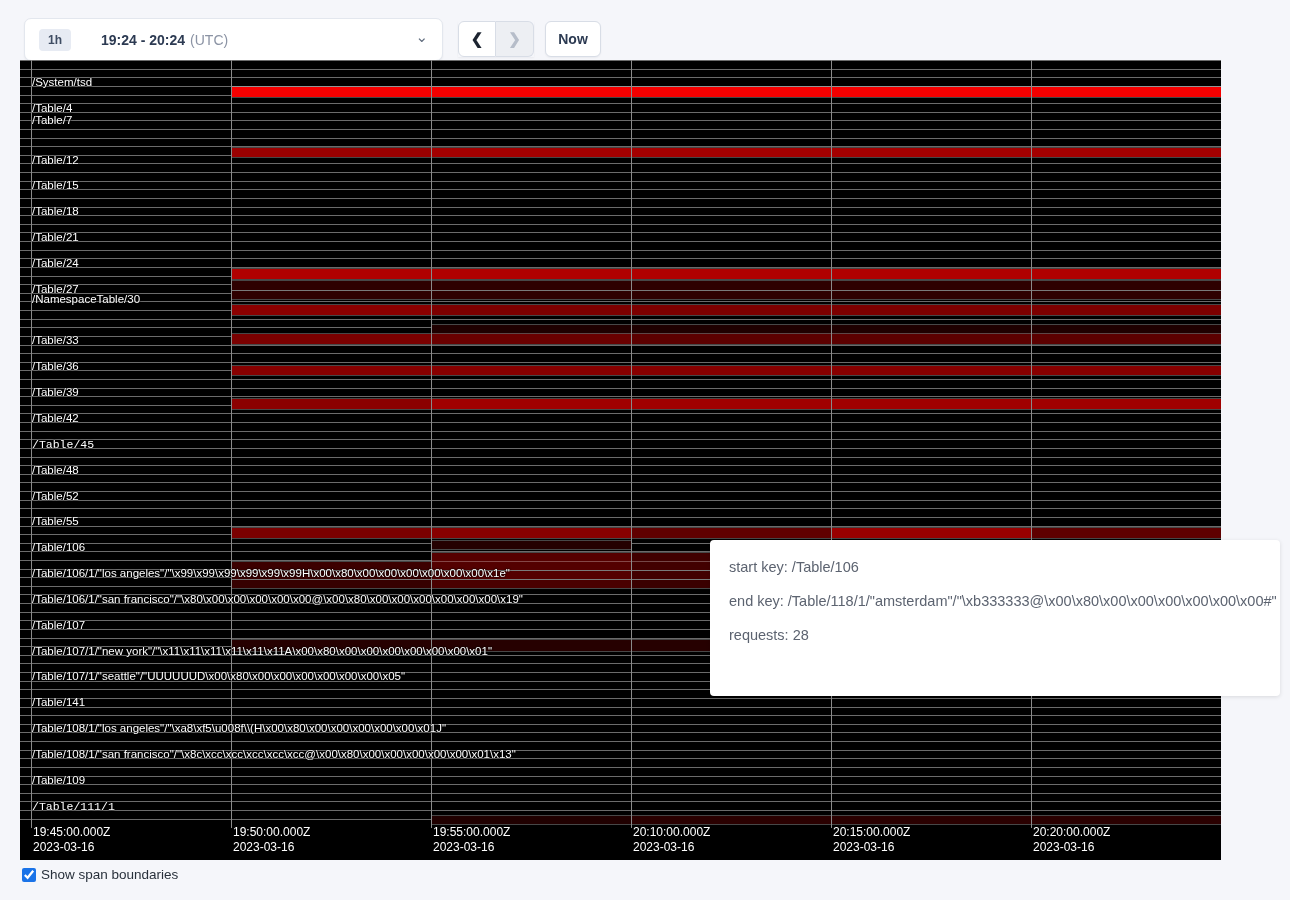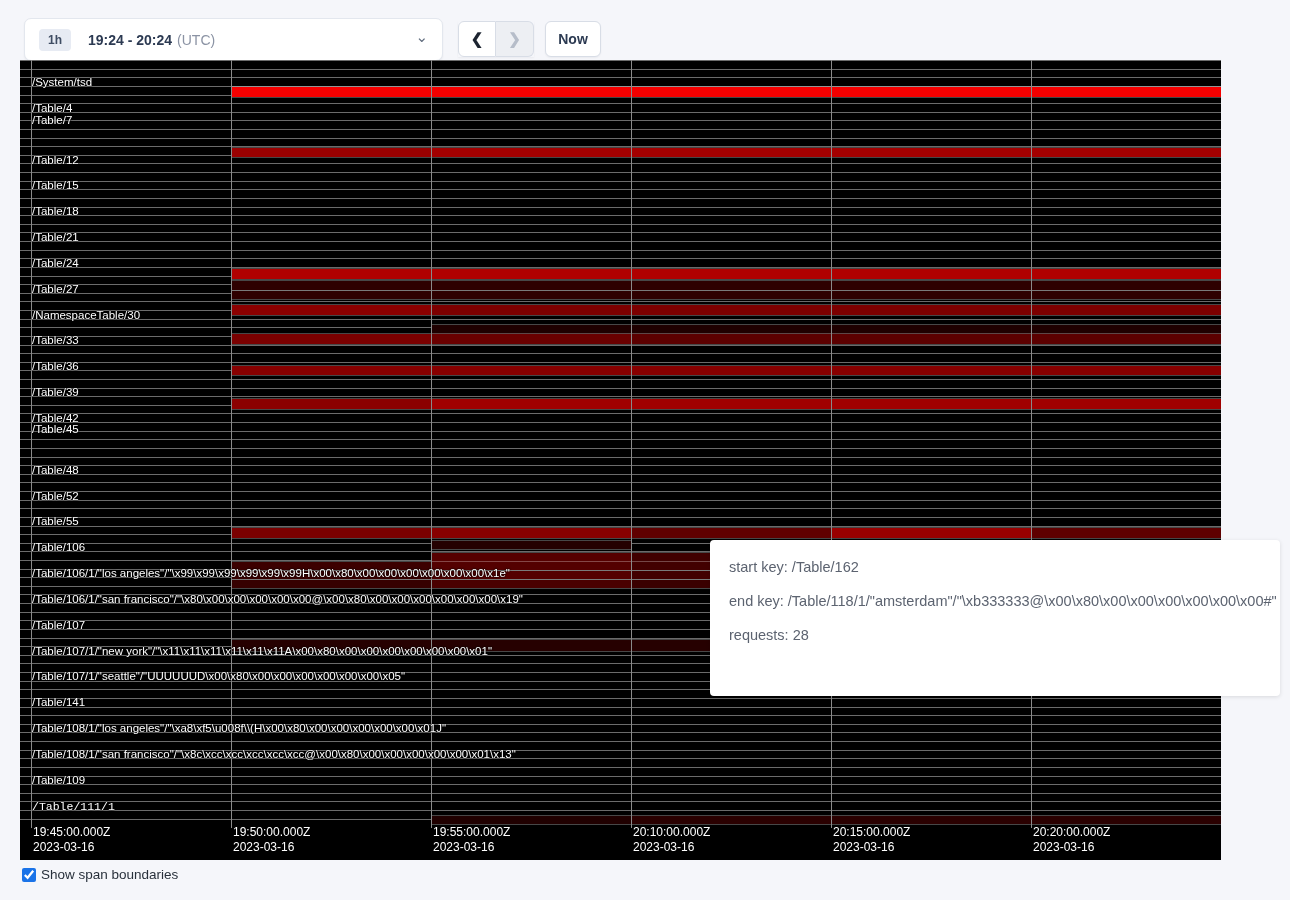--- a/index.html
+++ b/index.html
@@ -11,21 +11,21 @@
   
   .toolbar{position:absolute;left:0;top:0;width:100%;height:60px;}
   .time-selector{
     position:absolute;left:24px;top:18px;width:419px;height:43px;
     background:#fff;border:1px solid #e3e7ee;border-radius:7px;
     box-shadow:0 1px 2px rgba(16,24,40,.06);
     display:flex;align-items:center;box-sizing:border-box;padding:0 14px;cursor:pointer;
   }
   .duration-badge{
     background:#e7ebf3;color:#3f4d63;font-weight:700;font-size:12px;
-    border-radius:4px;padding:5px 9px;margin-right:17px;line-height:1;
+    border-radius:4px;padding:5px 9px;margin-right:30px;line-height:1;
   }
   .range-text{font-size:14px;color:#2c3a52;font-weight:700;white-space:pre;}
   .range-utc{font-size:14px;color:#8b93a4;font-weight:400;margin-left:5px;}
   .selector-chev{margin-left:auto;color:#5f6b7d;font-size:15px;line-height:10px;transform:translateY(-3px);}
   .nav-group{position:absolute;left:458px;top:21px;height:36px;display:flex;
     box-shadow:0 1px 2px rgba(16,24,40,.05);}
   .nav-btn{
     width:38px;height:36px;box-sizing:border-box;border:1px solid #d8dde6;background:#fff;
     font-size:15px;font-weight:700;color:#1c2430;display:flex;align-items:center;justify-content:center;
     cursor:pointer;padding:0;
@@ -215,26 +215,26 @@
     <div class="vline" style="left: 1011px;"></div>
     <div class="row-label" style="top: 16px;">/System/tsd</div>
     <div class="row-label" style="top: 42px;">/Table/4</div>
     <div class="row-label" style="top: 54px;">/Table/7</div>
     <div class="row-label" style="top: 94px;">/Table/12</div>
     <div class="row-label" style="top: 119px;">/Table/15</div>
     <div class="row-label" style="top: 145px;">/Table/18</div>
     <div class="row-label" style="top: 171px;">/Table/21</div>
     <div class="row-label" style="top: 197px;">/Table/24</div>
     <div class="row-label" style="top: 223px;">/Table/27</div>
-    <div class="row-label" style="top: 249px;">/NamespaceTable/30</div>
+    <div class="row-label" style="top: 233px;">/NamespaceTable/30</div>
     <div class="row-label" style="top: 274px;">/Table/33</div>
     <div class="row-label" style="top: 300px;">/Table/36</div>
     <div class="row-label" style="top: 326px;">/Table/39</div>
     <div class="row-label" style="top: 352px;">/Table/42</div>
-    <div class="row-label" style="top: 363px;">/Table/45</div>
+    <div class="row-label" style="top: 378px; font-family: Liberation Mono, monospace;">/Table/45</div>
     <div class="row-label" style="top: 404px;">/Table/48</div>
     <div class="row-label" style="top: 430px;">/Table/52</div>
     <div class="row-label" style="top: 455px;">/Table/55</div>
     <div class="row-label" style="top: 481px;">/Table/106</div>
     <div class="row-label" style="top: 507px;">/Table/106/1/"los angeles"/"\x99\x99\x99\x99\x99\x99H\x00\x80\x00\x00\x00\x00\x00\x00\x1e"</div>
     <div class="row-label" style="top: 533px;">/Table/106/1/"san francisco"/"\x80\x00\x00\x00\x00\x00@\x00\x80\x00\x00\x00\x00\x00\x00\x19"</div>
     <div class="row-label" style="top: 559px;">/Table/107</div>
     <div class="row-label" style="top: 585px;">/Table/107/1/"new york"/"\x11\x11\x11\x11\x11\x11A\x00\x80\x00\x00\x00\x00\x00\x00\x01"</div>
     <div class="row-label" style="top: 610px;">/Table/107/1/"seattle"/"UUUUUUD\x00\x80\x00\x00\x00\x00\x00\x00\x05"</div>
     <div class="row-label" style="top: 636px;">/Table/141</div>
@@ -250,21 +250,21 @@
 2023-03-16</div>
     <div class="axis-label" style="left: 613px; top: 765px;">20:10:00.000Z
 2023-03-16</div>
     <div class="axis-label" style="left: 813px; top: 765px;">20:15:00.000Z
 2023-03-16</div>
     <div class="axis-label" style="left: 1013px; top: 765px;">20:20:00.000Z
 2023-03-16</div>
   </div>
 
 <div class="tooltip" id="tooltip">
-    <div class="tooltip-line">start key: /Table/162</div>
+    <div class="tooltip-line">start key: /Table/106</div>
     <div class="tooltip-line">end key: /Table/118/1/"amsterdam"/"\xb333333@\x00\x80\x00\x00\x00\x00\x00\x00#"</div>
     <div class="tooltip-line">requests: 28</div>
   </div>
 
 <div class="footer">
   <input type="checkbox" id="spanCb" checked="" style="">
   <label for="spanCb">Show span boundaries</label>
 </div>
 
 </body></html>

